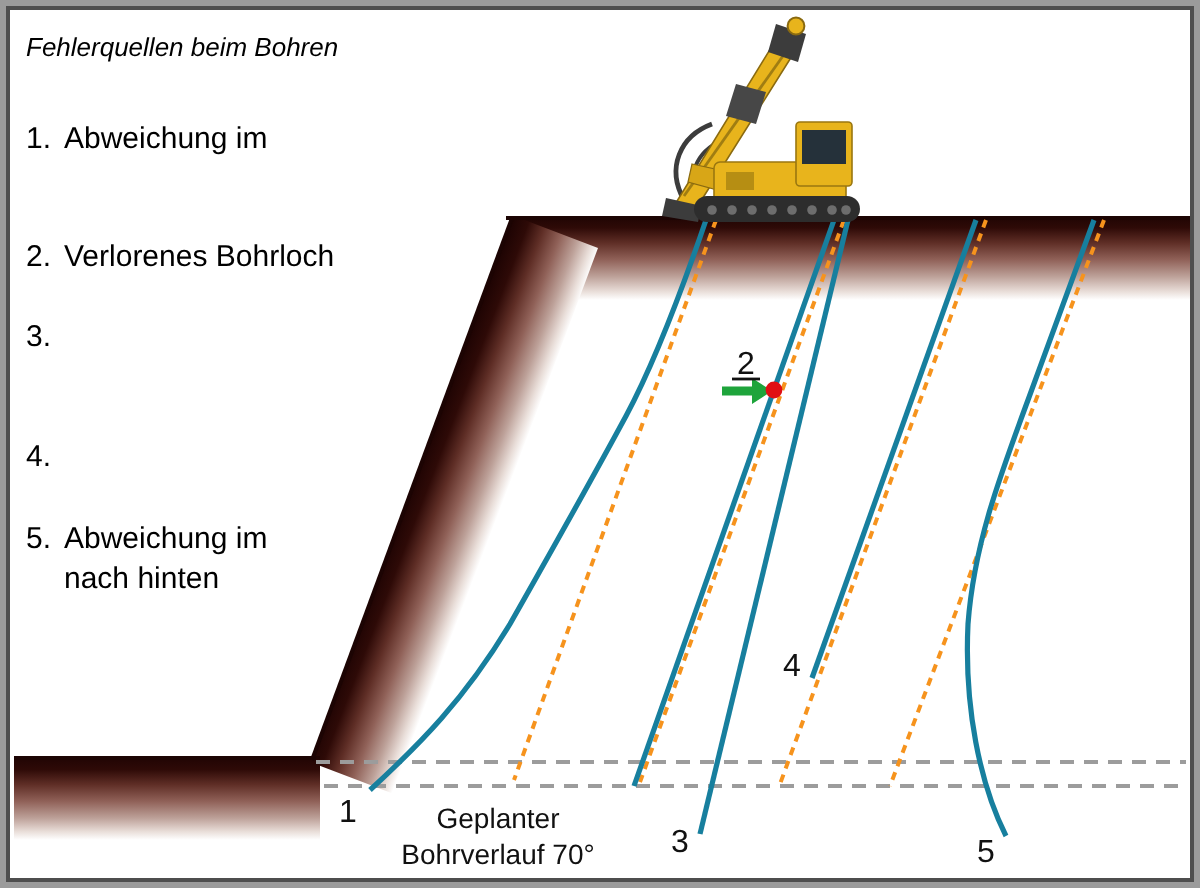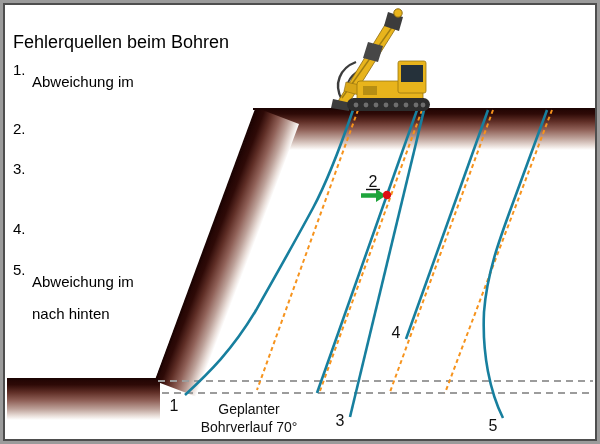--- a/index.html
+++ b/index.html
@@ -4,24 +4,24 @@
 <style>
   html,body{margin:0;padding:0;background:#9b9b9b;}
   .stage{
     position:relative;width:600px;height:444px;background:#ffffff;
     overflow:hidden;font-family:"Liberation Sans",sans-serif;
   }
   .diagram-svg{position:absolute;left:0;top:0;width:600px;height:444px;}
   .frame-outer{position:absolute;inset:0;border:3px solid #9b9b9b;pointer-events:none;z-index:40;}
   .frame-inner{position:absolute;inset:3px;border:2px solid #4e4e4e;pointer-events:none;z-index:41;}
   .panel{position:absolute;left:13px;top:0;width:235px;z-index:20;color:#000;}
-  .panel-title{position:absolute;left:0;top:32px;font-size:18px;white-space:nowrap;}
+  .panel-title{position:absolute;left:0;top:16px;font-size:13px;white-space:nowrap;font-style:italic;}
   .legend-item{position:absolute;left:0;display:flex;font-size:15px;line-height:19.5px;}
   .legend-item .num{width:19px;flex:0 0 19px;}
-  .legend-item .lines div{white-space:nowrap;margin-top:12px;}
+  .legend-item .lines div{white-space:nowrap;}
   .i1{top:60px;} .i2{top:119px;} .i3{top:159px;} .i4{top:219px;} .i5{top:260px;}
   svg text{font-family:"Liberation Sans",sans-serif;fill:#111;}
   .hole-num{font-size:16px;}
   .caption-text{font-size:14px;}
 </style>
 </head>
 <body>
 
 <div class="stage">
 
@@ -127,20 +127,23 @@
 
     <div class="legend-item i1">
       <span class="num">1.</span>
       <span class="lines">
         <div>Abweichung im</div>
       </span>
     </div>
 
     <div class="legend-item i2">
       <span class="num">2.</span>
+      <span class="lines">
+        <div>Verlorenes Bohrloch</div>
+      </span>
     </div>
 
     <div class="legend-item i3">
       <span class="num">3.</span>
     </div>
 
     <div class="legend-item i4">
       <span class="num">4.</span>
     </div>
 

